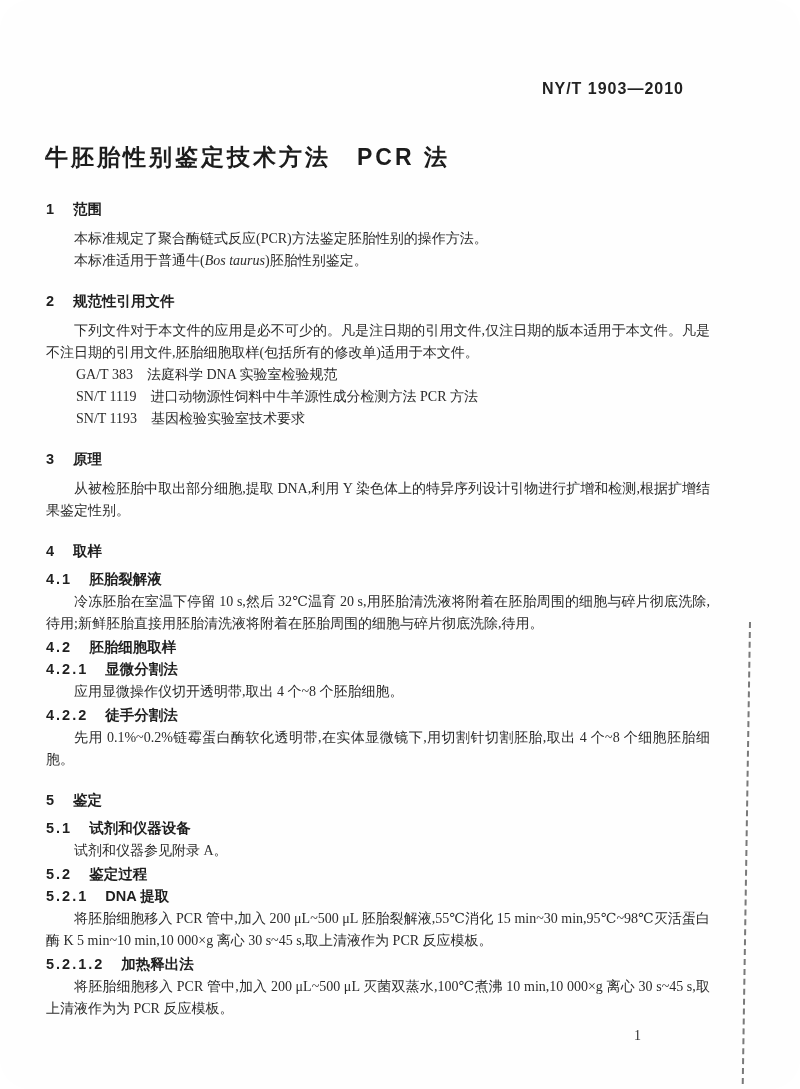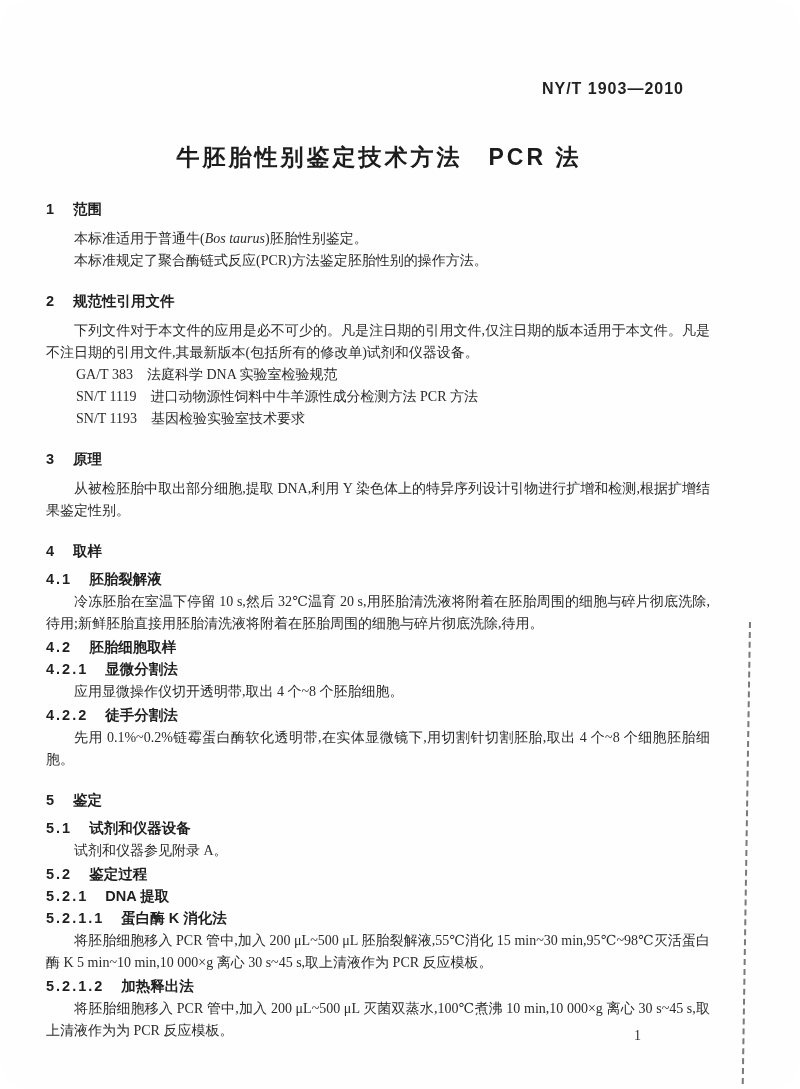--- a/index.html
+++ b/index.html
@@ -40,21 +40,20 @@
     letter-spacing: 2px;
     color: #e2e2e2;
     z-index: 0;
     user-select: none;
   }
   .doc-title {
     position: absolute;
     left: 45px;
     top: 142px;
     width: 668px;
-    text-align: center;
     font-family: "Liberation Sans", "DejaVu Sans", sans-serif;
     font-weight: 700;
     font-size: 23px;
     letter-spacing: 3px;
     color: #1c1c1c;
     z-index: 1;
   }
   .doc-body {
     position: absolute;
     left: 46px;
@@ -116,43 +115,42 @@
 
 <div class="page">
 
   <div class="doc-number">NY/T 1903—2010</div>
 
 
   <div class="doc-title">牛胚胎性别鉴定技术方法　PCR 法</div>
 
   <div class="doc-body">
       <div class="block h1"><span class="num">1</span><span>范围</span></div>
+      <div class="block p">本标准规定了聚合酶链式反应(PCR)方法鉴定胚胎性别的操作方法。</div>
       <div class="block p"><span>本标准适用于普通牛(</span><span class="italic">Bos taurus</span><span>)胚胎性别鉴定。</span></div>
-      <div class="block p">本标准规定了聚合酶链式反应(PCR)方法鉴定胚胎性别的操作方法。</div>
       <div class="block h1"><span class="num">2</span><span>规范性引用文件</span></div>
-      <div class="block p">下列文件对于本文件的应用是必不可少的。凡是注日期的引用文件,仅注日期的版本适用于本文件。凡是不注日期的引用文件,其最新版本(包括所有的修改单)试剂和仪器设备。</div>
+      <div class="block p">下列文件对于本文件的应用是必不可少的。凡是注日期的引用文件,仅注日期的版本适用于本文件。凡是不注日期的引用文件,胚胎细胞取样(包括所有的修改单)适用于本文件。</div>
       <div class="block ref">GA/T 383　法庭科学 DNA 实验室检验规范</div>
       <div class="block ref">SN/T 1119　进口动物源性饲料中牛羊源性成分检测方法 PCR 方法</div>
       <div class="block ref">SN/T 1193　基因检验实验室技术要求</div>
       <div class="block h1"><span class="num">3</span><span>原理</span></div>
       <div class="block p">从被检胚胎中取出部分细胞,提取 DNA,利用 Y 染色体上的特异序列设计引物进行扩增和检测,根据扩增结果鉴定性别。</div>
       <div class="block h1"><span class="num">4</span><span>取样</span></div>
       <div class="block h2"><span class="num">4.1</span><span>胚胎裂解液</span></div>
       <div class="block p">冷冻胚胎在室温下停留 10 s,然后 32℃温育 20 s,用胚胎清洗液将附着在胚胎周围的细胞与碎片彻底洗除,待用;新鲜胚胎直接用胚胎清洗液将附着在胚胎周围的细胞与碎片彻底洗除,待用。</div>
       <div class="block h2"><span class="num">4.2</span><span>胚胎细胞取样</span></div>
       <div class="block h3"><span class="num">4.2.1</span><span>显微分割法</span></div>
       <div class="block p">应用显微操作仪切开透明带,取出 4 个~8 个胚胎细胞。</div>
       <div class="block h3"><span class="num">4.2.2</span><span>徒手分割法</span></div>
       <div class="block p">先用 0.1%~0.2%链霉蛋白酶软化透明带,在实体显微镜下,用切割针切割胚胎,取出 4 个~8 个细胞胚胎细胞。</div>
       <div class="block h1"><span class="num">5</span><span>鉴定</span></div>
       <div class="block h2"><span class="num">5.1</span><span>试剂和仪器设备</span></div>
       <div class="block p">试剂和仪器参见附录 A。</div>
       <div class="block h2"><span class="num">5.2</span><span>鉴定过程</span></div>
       <div class="block h3"><span class="num">5.2.1</span><span>DNA 提取</span></div>
-      <div class="block h4"><span class="num">5.2.1.1</span><span>蛋白酶 K 消化法</span></div>
       <div class="block p">将胚胎细胞移入 PCR 管中,加入 200 μL~500 μL 胚胎裂解液,55℃消化 15 min~30 min,95℃~98℃灭活蛋白酶 K 5 min~10 min,10 000×g 离心 30 s~45 s,取上清液作为 PCR 反应模板。</div>
       <div class="block h4"><span class="num">5.2.1.2</span><span>加热释出法</span></div>
       <div class="block p">将胚胎细胞移入 PCR 管中,加入 200 μL~500 μL 灭菌双蒸水,100℃煮沸 10 min,10 000×g 离心 30 s~45 s,取上清液作为为 PCR 反应模板。</div>
     </div>
 
   <div class="page-number">1</div>
 
   <div class="scan-line"></div>
 
 </div>

